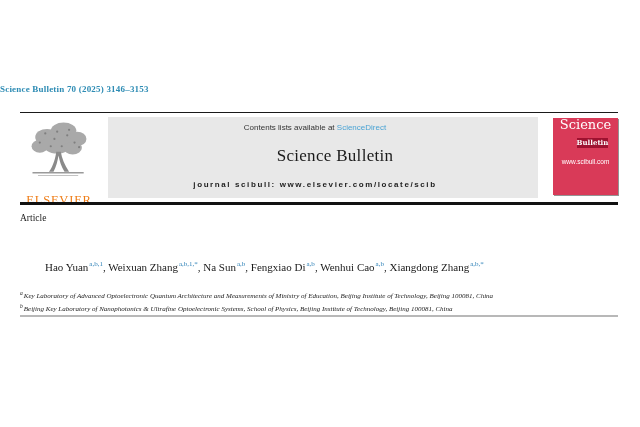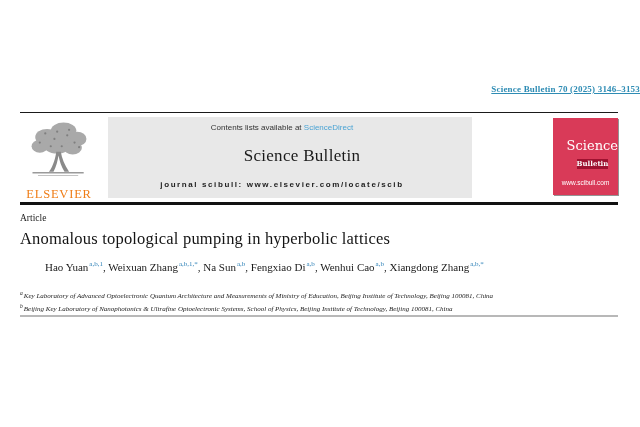--- a/index.html
+++ b/index.html
@@ -8,52 +8,51 @@
     position: relative;
     width: 640px;
     height: 427px;
     background: #ffffff;
     font-family: "Liberation Serif", serif;
     overflow: hidden;
   }
   .citation {
     position: absolute;
     top: 84px; left: 0; width: 100%;
-    text-align: right;
+    text-align: left;
     font-size: 9px;
     font-weight: 700;
     color: #2e8cb4;
     letter-spacing: 0.2px;
-    text-decoration: underline;
   }
   .rule-top {
     position: absolute;
     top: 112px; left: 20px; width: 598px; height: 1px;
     background: #1a1a1a;
   }
   
   .elsevier-block {
     position: absolute;
     top: 118px; left: 22px; width: 74px; height: 79px;
     text-align: center;
   }
   .elsevier-tree { display: block; margin: 0 auto; }
   .elsevier-wordmark {
     font-family: "Liberation Serif", serif;
     font-size: 12.5px;
     font-weight: 400;
     color: #ef7d17;
     letter-spacing: 0.8px;
-    margin-top: 7px;
+    margin-top: 13px;
     white-space: nowrap;
   }
   
   .masthead {
     position: absolute;
-    top: 117px; left: 108px; width: 364px; height: 81px;
+    top: 117px; left: 108px; width: 430px; height: 81px;
     background: #e8e8e8;
     display: flex;
     flex-direction: column;
     justify-content: space-between;
     align-items: center;
     padding: 6px 20px 9px 4px;
   }
   .contents-line {
     font-family: "Liberation Sans", sans-serif;
     font-size: 8px;
@@ -81,26 +80,24 @@
   
   .cover {
     position: absolute;
     top: 118px; left: 553px; width: 65px; height: 77px;
     background: #d93a58;
     box-shadow: 1px 1px 0 rgba(60,60,60,0.55);
     text-align: center;
     color: #ffffff;
   }
   .cover-title {
-    margin-top: 21px;
     font-family: "DejaVu Serif", serif;
     font-size: 13px;
     line-height: 13px;
     color: #ffffff;
-    text-align: right;
   }
   .cover-banner {
     display: inline-block;
     margin-left: 14px;
     margin-top: 1px;
     background: #9e1230;
     padding: 1px 0;
     font-family: "DejaVu Serif", serif;
     font-weight: 700;
     font-size: 7px;
@@ -214,21 +211,20 @@
   <div class="cover">
     <div class="cover-title">Science</div>
     <div class="cover-banner">Bulletin</div>
     <div class="cover-url">www.scibull.com</div>
   </div>
 
   <div class="rule-thick"></div>
 
   <div class="article-label">Article</div>
 
-  <h1 class="article-title">Anomalous topological pumping in hyperbolic lattices</h1>
 
   <div class="authors">
     <span><span>Hao Yuan</span><sup>a,b,1</sup><span>, </span></span>
     <span><span>Weixuan Zhang</span><sup>a,b,1,*</sup><span>, </span></span>
     <span><span>Na Sun</span><sup>a,b</sup><span>, </span></span>
     <span><span>Fengxiao Di</span><sup>a,b</sup><span>, </span></span>
     <span><span>Wenhui Cao</span><sup>a,b</sup><span>, </span></span>
     <span><span>Xiangdong Zhang</span><sup>a,b,*</sup><span></span></span>
   </div>
 

